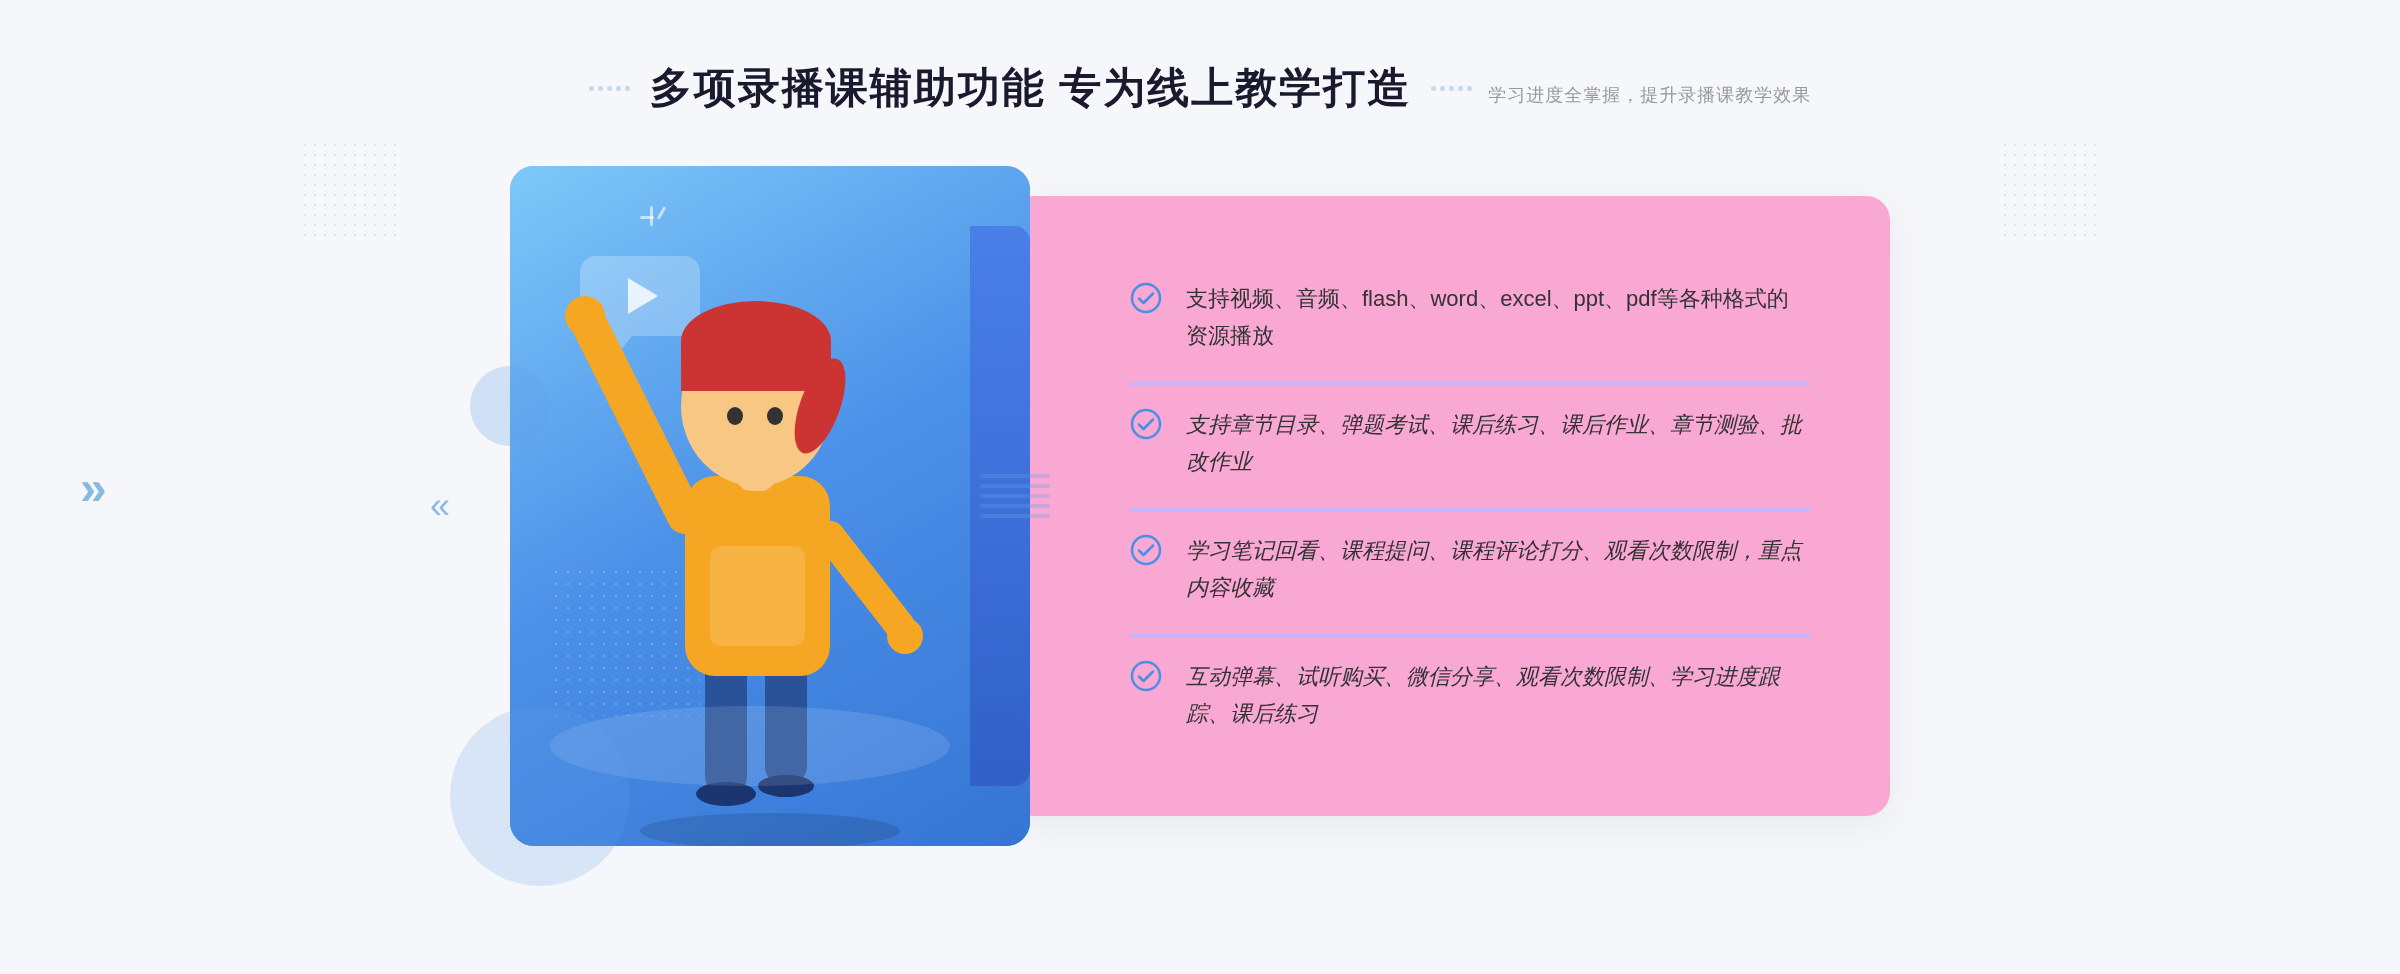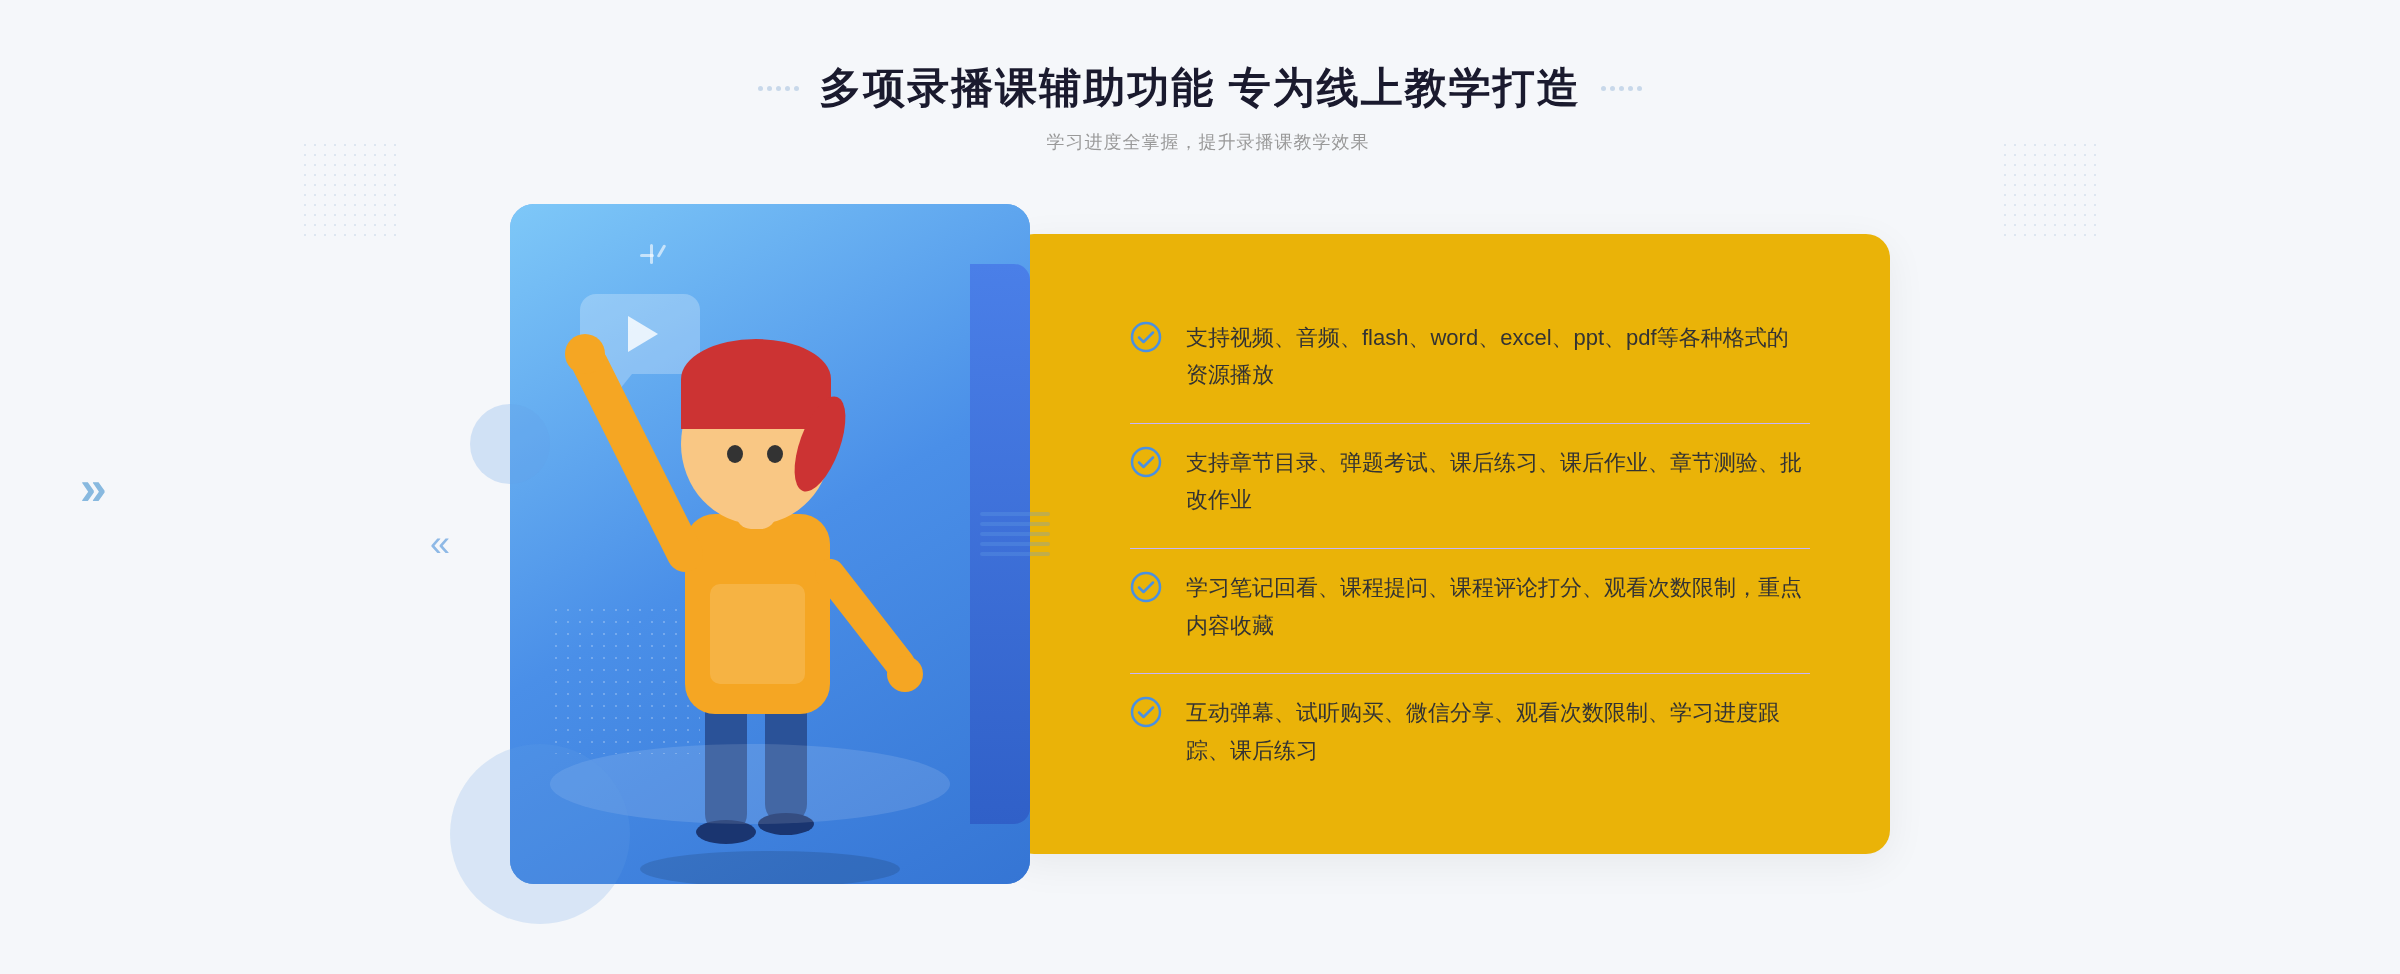--- a/index.html
+++ b/index.html
@@ -27,21 +27,20 @@
       padding-top: 60px;
       position: relative;
     }
 
     
     .header-section {
       text-align: right;
       margin-bottom: 50px;
       position: relative;
       display: flex;
-      flex-direction: column;
       align-items: center;
     }
 
     .header-title-row {
       display: flex;
       align-items: center;
       gap: 20px;
     }
 
     .header-dots {
@@ -247,41 +246,42 @@
     .stripe-line {
       height: 4px;
       background: rgba(100, 160, 230, 0.3);
       border-radius: 2px;
     }
 
     
     .right-panel {
       width: 880px;
       min-height: 620px;
-      background: #eab308;
+      background: #f9a8d4;
       border-radius: 24px;
       margin-left: -20px;
       padding: 60px 80px 60px 120px;
       display: flex;
       flex-direction: column;
       justify-content: space-around;
       box-shadow: 0 10px 40px rgba(0,0,0,0.06);
       position: relative;
       z-index: 1;
     }
 
     .feature-item {
       display: flex;
       align-items: flex-start;
       gap: 24px;
       padding: 20px 0;
     }
 
     .feature-item + .feature-item {
-      border-top: 1px solid #c4b5fd;
+      border-top: 4px solid #c4b5fd;
+      font-style: italic;
     }
 
     .check-icon {
       flex-shrink: 0;
       width: 32px;
       height: 32px;
       margin-top: 2px;
     }
 
     .check-icon svg {

